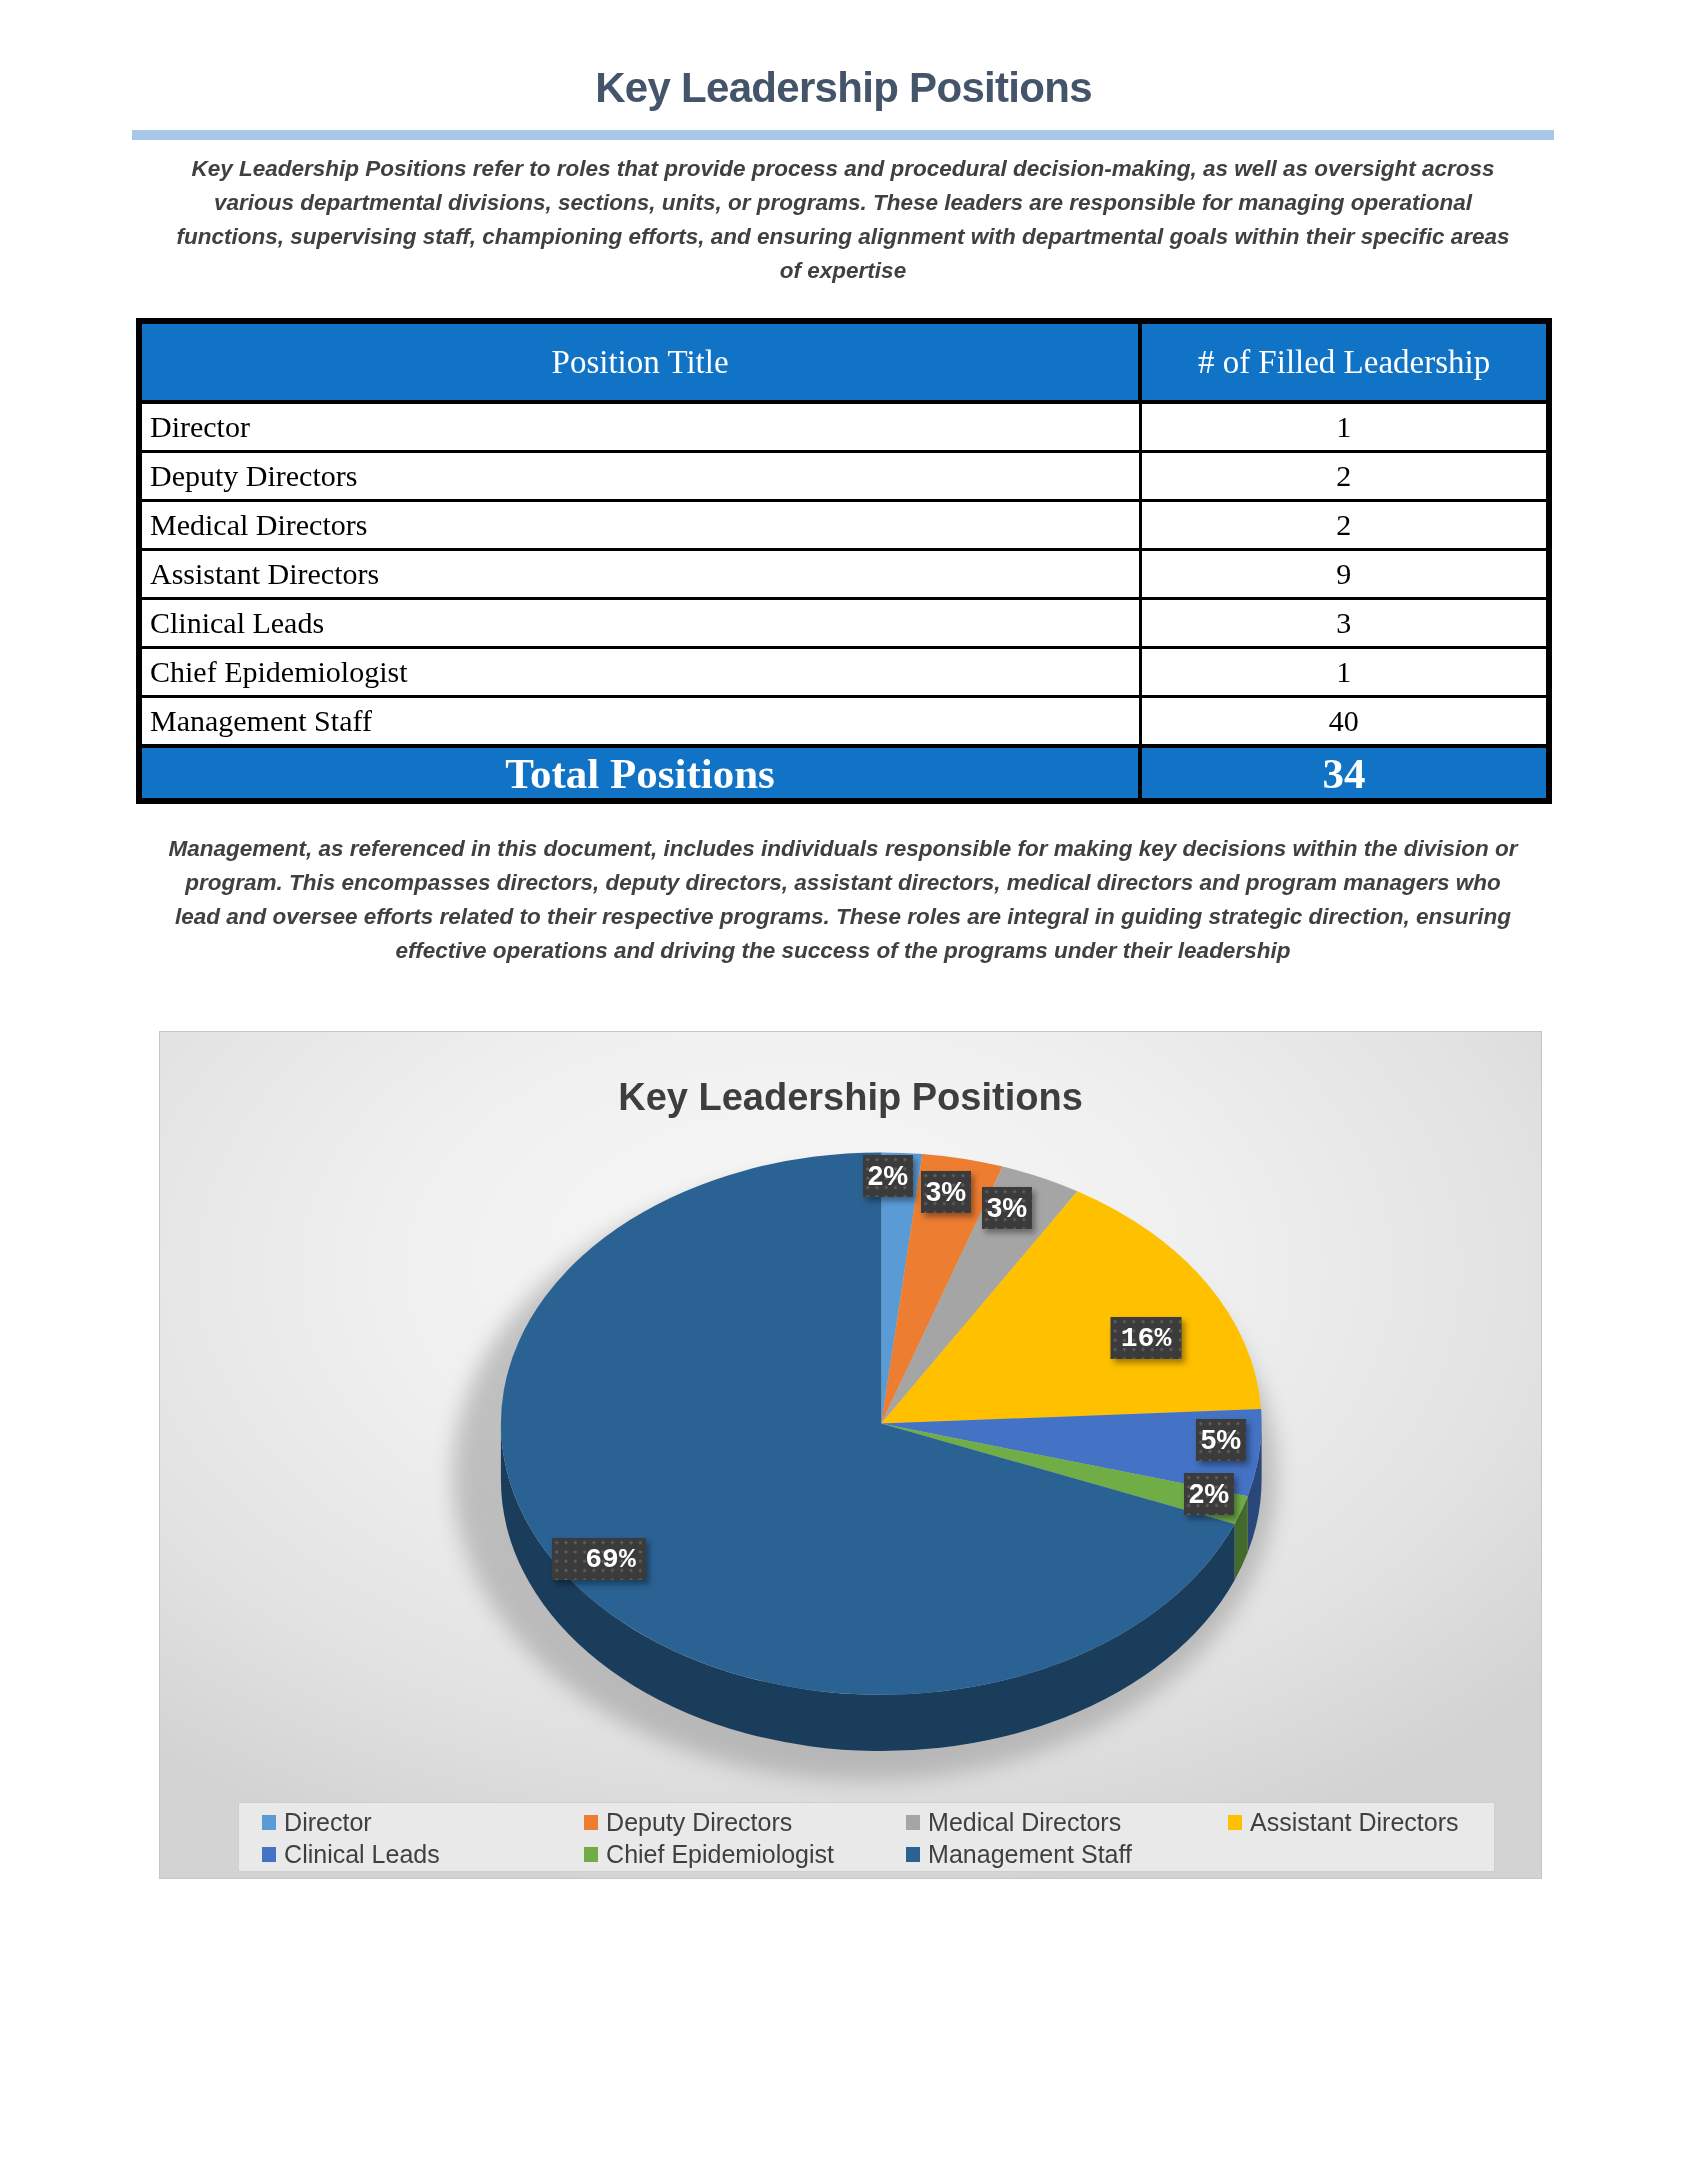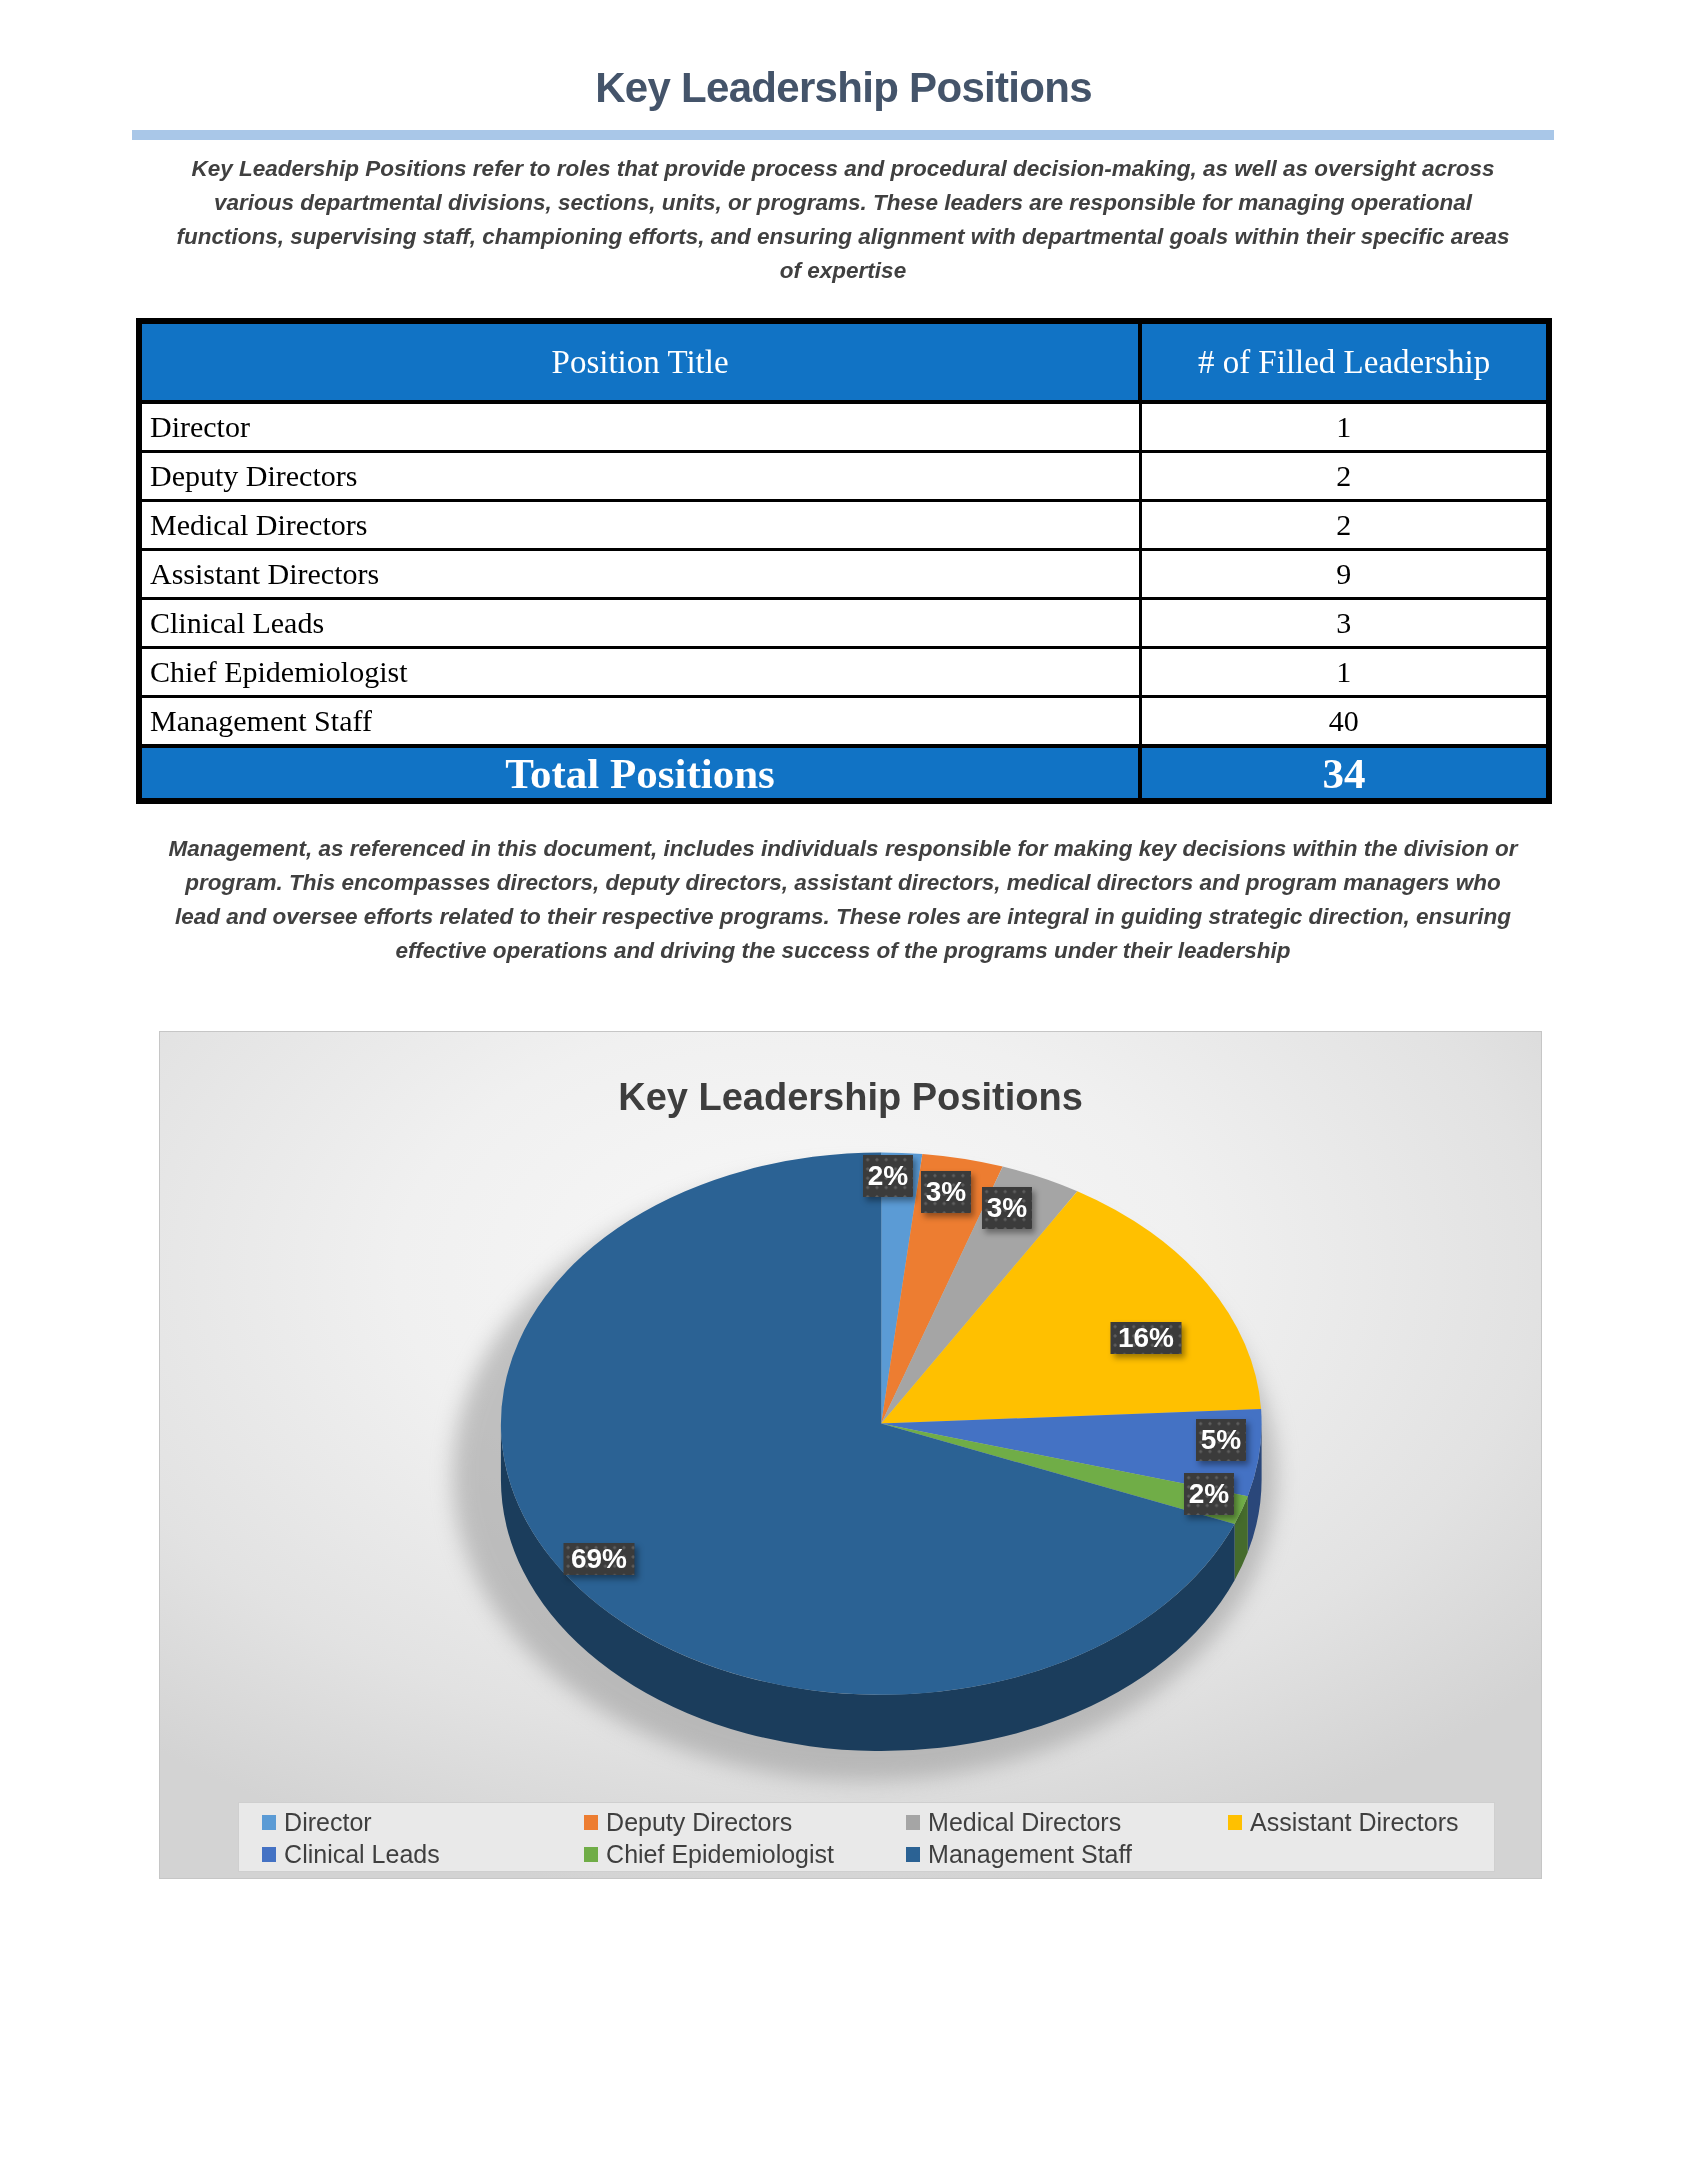--- a/index.html
+++ b/index.html
@@ -67,21 +67,21 @@
   .pct-label{
     position:absolute;transform:translate(-50%,-50%);
     background-color:#3B3B3B;
     background-image:radial-gradient(#5E5E5E 1.3px, transparent 1.7px);
     background-size:9.3px 9.3px;
     color:#fff;font-weight:700;font-size:28px;
     display:flex;align-items:center;justify-content:center;
     box-shadow:3.3px 4px 6px rgba(0,0,0,0.38);
   }
   .pct-label.sm{width:50px;height:42px;}
-  .pct-label.lg{width:71px;height:32px;}
+  .pct-label.lg{width:71px;height:42px;font-family:Liberation Mono, monospace;}
 
   .legend{
     position:absolute;left:78px;top:770px;width:1257px;height:70px;
     background:#E9E9E9;border:0.7px solid #CFCFCF;box-sizing:border-box;
     display:grid;grid-template-columns:repeat(4,322px);grid-auto-rows:32px;
     padding:3.3px 0 0 22.5px;align-items:center;
   }
   .legend-item{display:flex;align-items:center;gap:8px;
     font-size:25px;color:#3F3F3F;}
   .legend-swatch{width:14.6px;height:14.6px;display:inline-block;flex:0 0 auto;}
@@ -202,17 +202,17 @@
           <span class="legend-swatch" style="background: rgb(43, 98, 148);"></span>
           <span>Management Staff</span>
         </div>
       </div>
   <div class="pct-label sm" style="left: 728px; top: 144px;">2%</div>
       <div class="pct-label sm" style="left: 786px; top: 160px;">3%</div>
       <div class="pct-label sm" style="left: 847px; top: 176px;">3%</div>
       <div class="pct-label lg" style="left: 986px; top: 306px;">16%</div>
       <div class="pct-label sm" style="left: 1061px; top: 408px;">5%</div>
       <div class="pct-label sm" style="left: 1049px; top: 462px;">2%</div>
-      <div class="pct-label lg" style="left: 439px; top: 527px;">69%</div>
+      <div class="pct-label lg" style="left: 439px; top: 527px; padding-left: 23px;">69%</div>
     </div>
 
 </div>
 
 
 </body></html>

